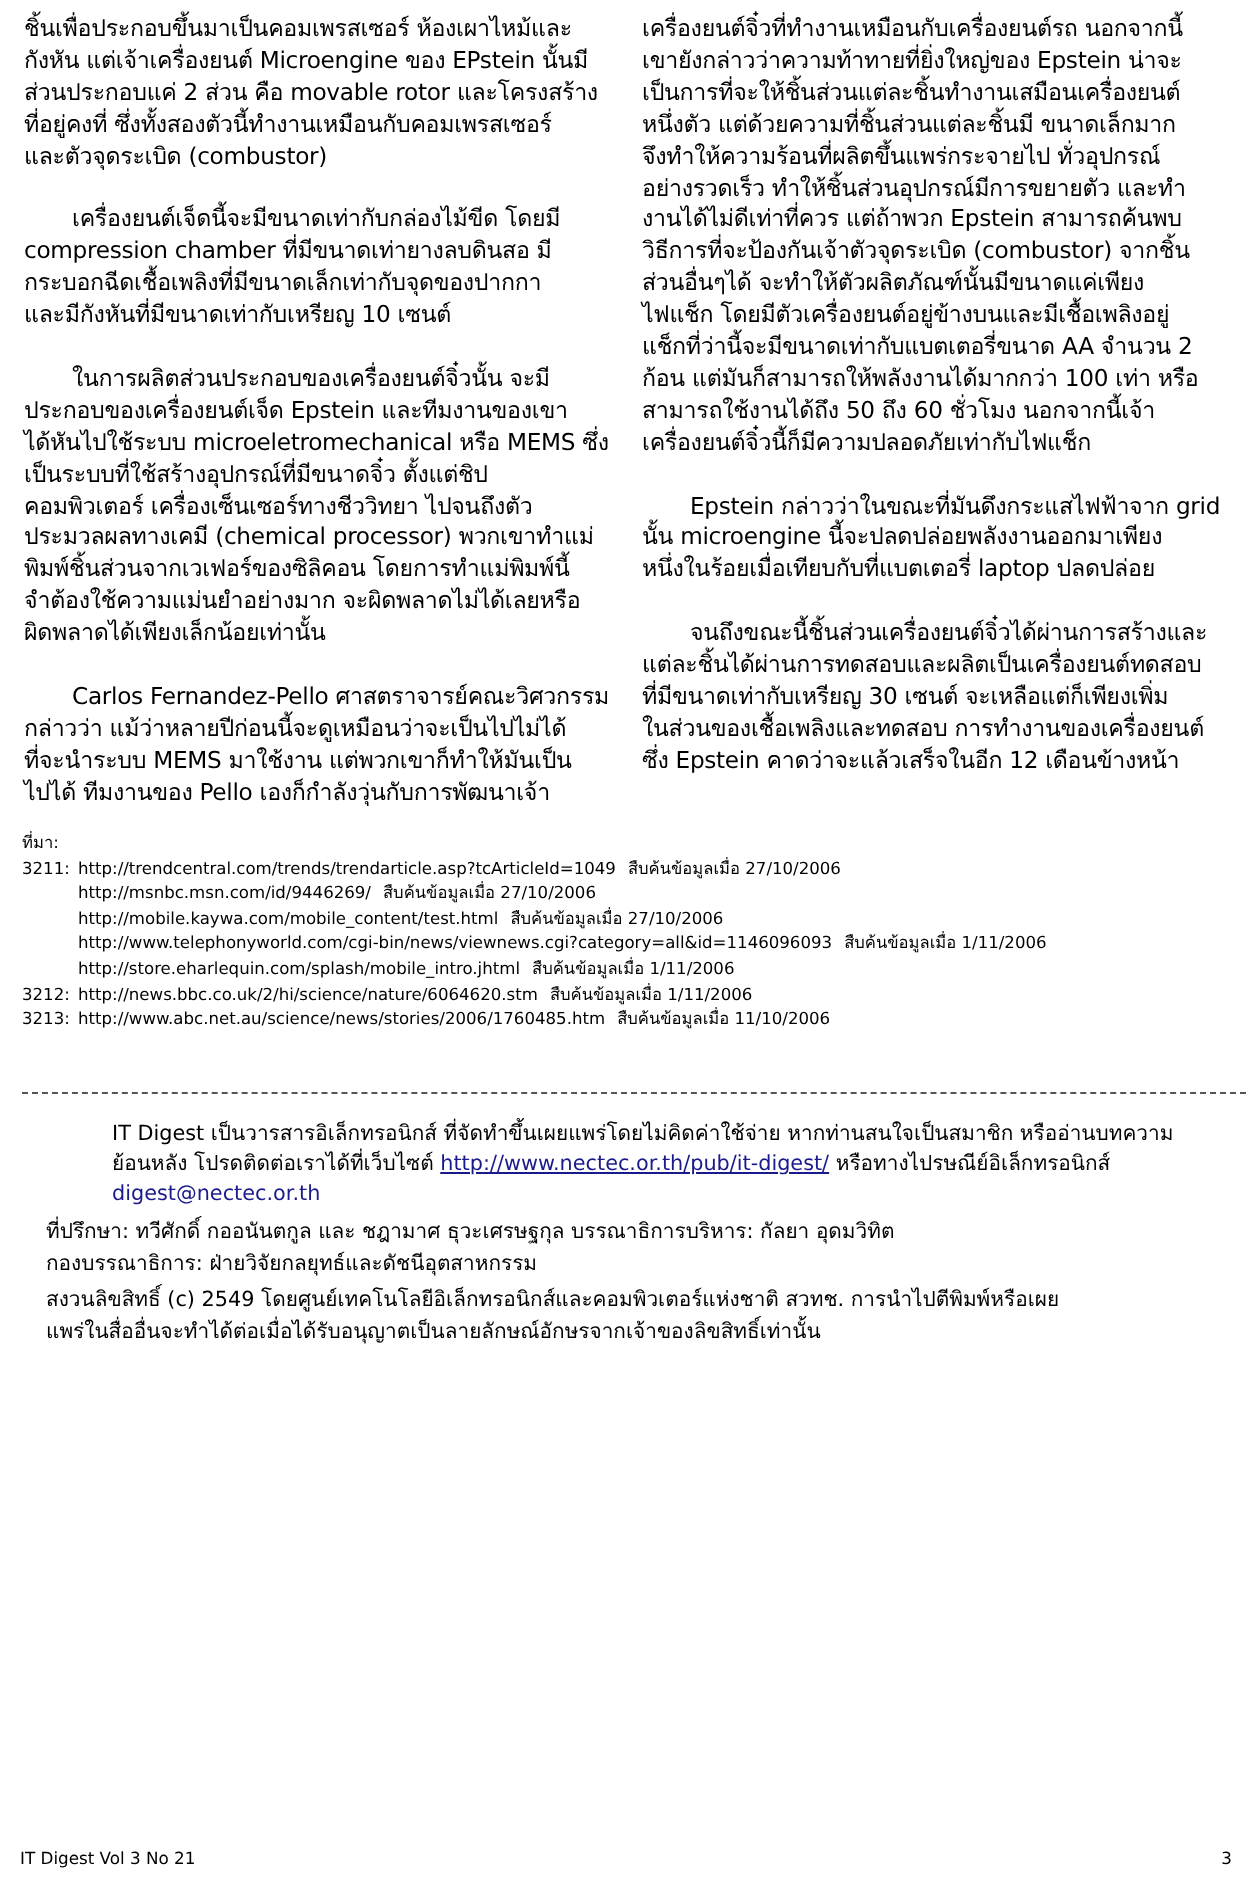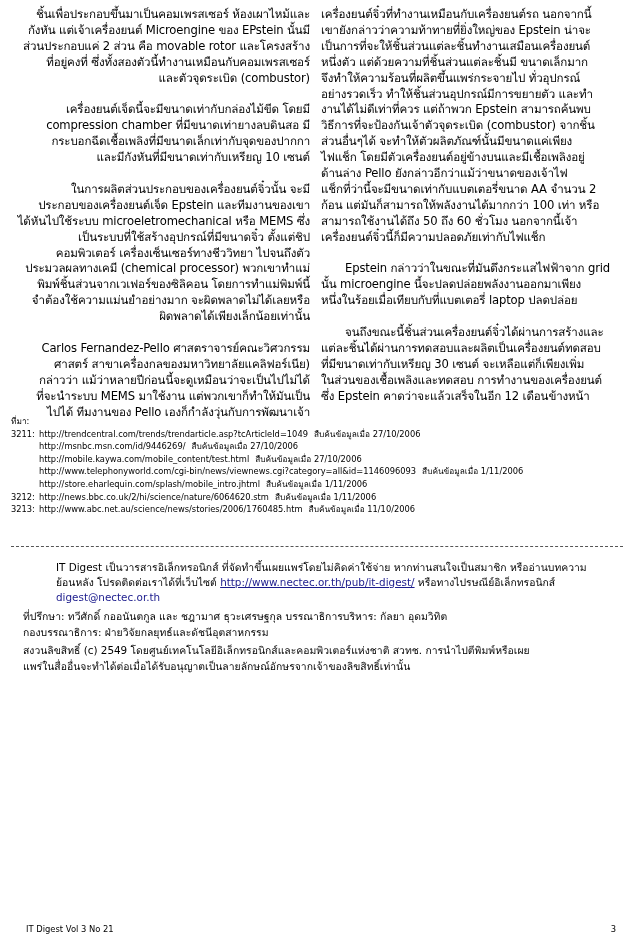--- a/index.html
+++ b/index.html
@@ -6,21 +6,21 @@
   body {
     width: 629px; height: 948px; position: relative; overflow: hidden;
     font-family: "DejaVu Sans", "Liberation Sans", sans-serif;
     color: #000;
   }
   .col {
     position: absolute; top: 7px;
     font-size: 11.6px; line-height: 15.9px;
     letter-spacing: -0.15px;
   }
-  .col-left { left: 12px; width: 298px; text-align: right; }
+  .col-left { left: 12px; width: 298px; }
   .col-right { left: 321px; width: 300px; }
   .col .line { display: block; white-space: nowrap; }
   .col .indent { padding-left: 24px; }
   .para { margin: 0 0 15.9px 0; }
 
   .refs {
     position: absolute; left: 11px; top: 415px; width: 610px;
     font-size: 8.3px; line-height: 12.6px; white-space: nowrap;
   }
   .refs .label { display:block; margin-bottom: 0px; }
@@ -45,21 +45,21 @@
     position: absolute; left: 23px; top: 609px; width: 612px;
     font-size: 10.4px; line-height: 15.6px;
   }
   .credits .line { display:block; white-space: nowrap; }
   .credits .gap { height: 3px; }
 
   .footer {
     position: absolute; left: 10px; right: 13px; top: 923px;
     font-size: 8.4px; line-height: 12px;
   }
-  .footer .title { position: absolute; left: 16px; }
+  .footer .title { position: absolute; left: 0; }
   .footer .page { position: absolute; right: 0; }
 </style>
 </head>
 <body>
 
 <div class="col col-left" id="col-left">
     <div class="para">
       <span class="line">ชิ้นเพื่อประกอบขึ้นมาเป็นคอมเพรสเซอร์ ห้องเผาไหม้และ</span>
       <span class="line">กังหัน แต่เจ้าเครื่องยนต์ Microengine ของ EPstein นั้นมี</span>
       <span class="line">ส่วนประกอบแค่ 2 ส่วน คือ movable rotor และโครงสร้าง</span>
@@ -78,39 +78,37 @@
       <span class="line">ได้หันไปใช้ระบบ microeletromechanical หรือ MEMS ซึ่ง</span>
       <span class="line">เป็นระบบที่ใช้สร้างอุปกรณ์ที่มีขนาดจิ๋ว ตั้งแต่ชิป</span>
       <span class="line">คอมพิวเตอร์ เครื่องเซ็นเซอร์ทางชีววิทยา ไปจนถึงตัว</span>
       <span class="line">ประมวลผลทางเคมี (chemical processor) พวกเขาทำแม่</span>
       <span class="line">พิมพ์ชิ้นส่วนจากเวเฟอร์ของซิลิคอน โดยการทำแม่พิมพ์นี้</span>
       <span class="line">จำต้องใช้ความแม่นยำอย่างมาก จะผิดพลาดไม่ได้เลยหรือ</span>
       <span class="line">ผิดพลาดได้เพียงเล็กน้อยเท่านั้น</span>
     </div>
     <div class="para">
       <span class="line indent">Carlos Fernandez-Pello ศาสตราจารย์คณะวิศวกรรม</span>
-      <span class="line">ศาสตร์ สาขาเครื่องกลของมหาวิทยาลัยแคลิฟอร์เนีย)</span>
       <span class="line">กล่าวว่า แม้ว่าหลายปีก่อนนี้จะดูเหมือนว่าจะเป็นไปไม่ได้</span>
       <span class="line">ที่จะนำระบบ MEMS มาใช้งาน แต่พวกเขาก็ทำให้มันเป็น</span>
       <span class="line">ไปได้ ทีมงานของ Pello เองก็กำลังวุ่นกับการพัฒนาเจ้า</span>
     </div>
   </div>
 <div class="col col-right" id="col-right">
     <div class="para">
       <span class="line">เครื่องยนต์จิ๋วที่ทำงานเหมือนกับเครื่องยนต์รถ นอกจากนี้</span>
       <span class="line">เขายังกล่าวว่าความท้าทายที่ยิ่งใหญ่ของ Epstein น่าจะ</span>
       <span class="line">เป็นการที่จะให้ชิ้นส่วนแต่ละชิ้นทำงานเสมือนเครื่องยนต์</span>
       <span class="line">หนึ่งตัว แต่ด้วยความที่ชิ้นส่วนแต่ละชิ้นมี   ขนาดเล็กมาก</span>
       <span class="line">จึงทำให้ความร้อนที่ผลิตขึ้นแพร่กระจายไป ทั่วอุปกรณ์</span>
       <span class="line">อย่างรวดเร็ว ทำให้ชิ้นส่วนอุปกรณ์มีการขยายตัว และทำ</span>
       <span class="line">งานได้ไม่ดีเท่าที่ควร  แต่ถ้าพวก Epstein สามารถค้นพบ</span>
       <span class="line">วิธีการที่จะป้องกันเจ้าตัวจุดระเบิด (combustor) จากชิ้น</span>
       <span class="line">ส่วนอื่นๆได้ จะทำให้ตัวผลิตภัณฑ์นั้นมีขนาดแค่เพียง</span>
       <span class="line">ไฟแช็ก โดยมีตัวเครื่องยนต์อยู่ข้างบนและมีเชื้อเพลิงอยู่</span>
-      <span class="line">ด้านล่าง Pello ยังกล่าวอีกว่าแม้ว่าขนาดของเจ้าไฟ</span>
       <span class="line">แช็กที่ว่านี้จะมีขนาดเท่ากับแบตเตอรี่ขนาด AA จำนวน 2</span>
       <span class="line">ก้อน แต่มันก็สามารถให้พลังงานได้มากกว่า 100 เท่า หรือ</span>
       <span class="line">สามารถใช้งานได้ถึง 50 ถึง 60 ชั่วโมง นอกจากนี้เจ้า</span>
       <span class="line">เครื่องยนต์จิ๋วนี้ก็มีความปลอดภัยเท่ากับไฟแช็ก</span>
     </div>
     <div class="para">
       <span class="line indent">Epstein กล่าวว่าในขณะที่มันดึงกระแสไฟฟ้าจาก grid</span>
       <span class="line">นั้น  microengine นี้จะปลดปล่อยพลังงานออกมาเพียง</span>
       <span class="line">หนึ่งในร้อยเมื่อเทียบกับที่แบตเตอรี่ laptop ปลดปล่อย</span>
     </div>

